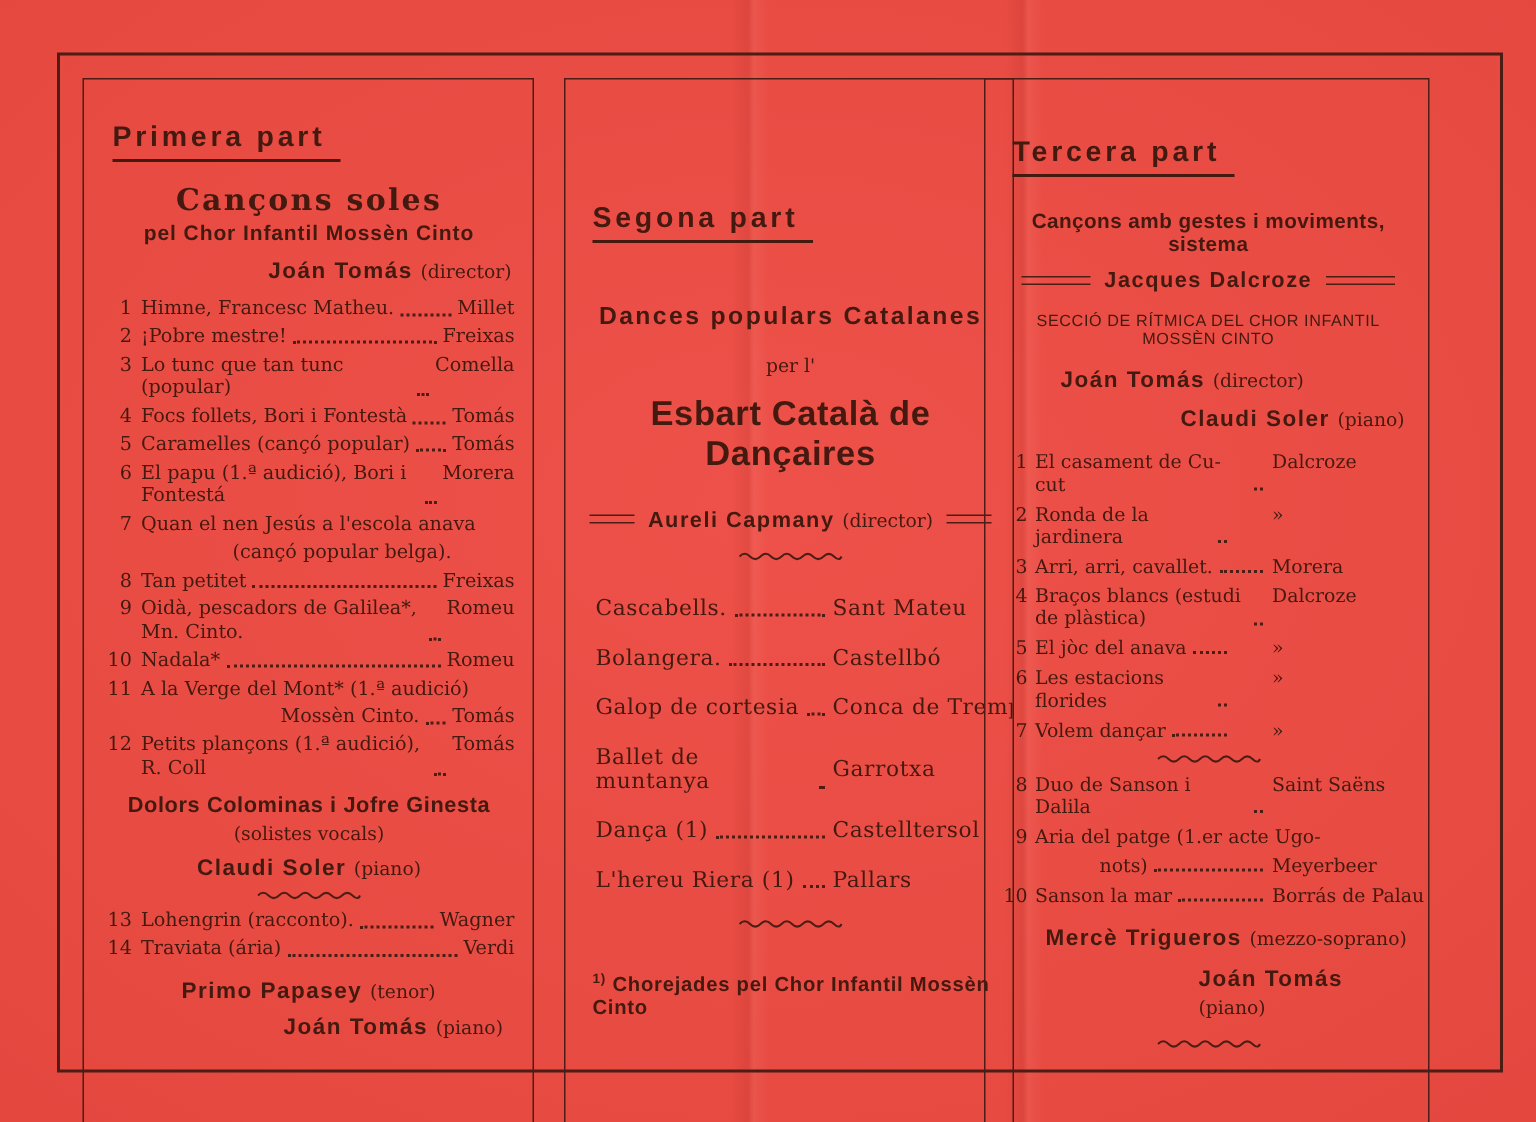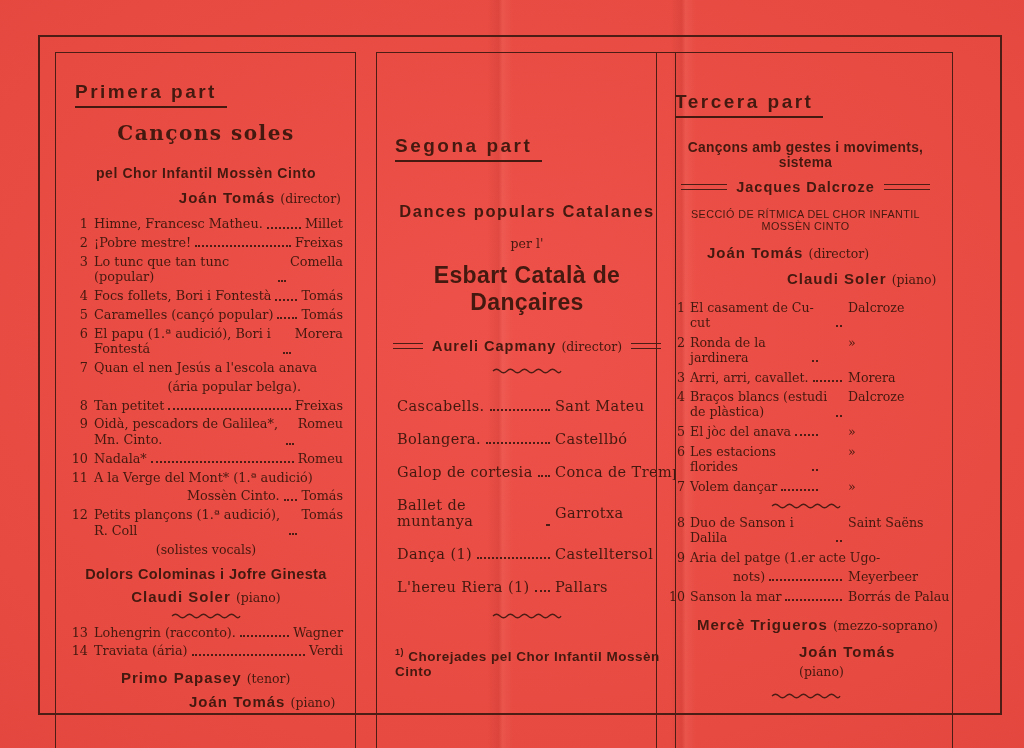--- a/index.html
+++ b/index.html
@@ -54,21 +54,21 @@
 <div class="photo">
   <div class="crease" style="left:487px"></div>
   <div class="crease" style="left:670px"></div>
   <div class="outer-frame"></div>
 
   <div class="col col-1">
     <div style="margin-left:6px;">
       <span class="part-header">Primera part</span>
     </div>
     <div class="centered" style="margin-top:13px;font-size:20px;font-weight:700;letter-spacing:1.5px;">Cançons soles</div>
-    <div class="centered sans-bold" style="margin-top:20px;font-size:14px;letter-spacing:.6px;">pel Chor Infantil Mossèn Cinto</div>
+    <div class="centered sans-bold" style="margin-top:2px;font-size:14px;letter-spacing:.6px;">pel Chor Infantil Mossèn Cinto</div>
     <div style="margin-top:7px;text-align:right;padding-right:2px;">
       <span class="name" style="font-size:15px;">Joán Tomás</span>
       <span class="role">(director)</span>
     </div>
 
     <div style="margin-top:9px;">
       <div class="row">
           <span class="num">1</span>
           <span>Himne, Francesc Matheu.</span>
           <span class="lead"></span>
@@ -102,21 +102,21 @@
           <span class="num">6</span>
           <span>El papu (1.ª audició), Bori i Fontestá</span>
           <span class="lead"></span>
           <span class="comp">Morera</span>
         </div>
       <div class="row">
           <span class="num">7</span>
           <span>Quan el nen Jesús a l'escola anava</span>
         </div>
       <div class="row" style="justify-content:flex-end;padding-right:42px;">
-          <span>(ária popular belga).</span>
+          <span>(cançó popular belga).</span>
         </div>
       <div class="row">
           <span class="num">8</span>
           <span>Tan petitet</span>
           <span class="lead"></span>
           <span class="comp">Freixas</span>
         </div>
       <div class="row">
           <span class="num">9</span>
           <span>Oidà, pescadors de Galilea*, Mn. Cinto.</span>
@@ -140,22 +140,22 @@
           <span class="comp">Tomás</span>
         </div>
       <div class="row">
           <span class="num">12</span>
           <span>Petits plançons (1.ª audició), R. Coll</span>
           <span class="lead"></span>
           <span class="comp">Tomás</span>
         </div>
     </div>
 
+    <div class="centered sans-bold" style="margin-top:9px;font-size:14.5px;letter-spacing:.4px;">Dolors Colominas i Jofre Ginesta</div>
     <div class="centered" style="margin-top:3px;font-size:12.5px;">(solistes vocals)</div>
-    <div class="centered sans-bold" style="margin-top:9px;font-size:14.5px;letter-spacing:.4px;">Dolors Colominas i Jofre Ginesta</div>
     <div class="centered" style="margin-top:5px;">
       <span class="name" style="font-size:15px;">Claudi Soler</span>
       <span class="role">(piano)</span>
     </div>
     <svg class="squig" width="70" height="7" viewBox="0 0 70 7">
         <path d="M1 4 Q4.5 .5 8 4 T15 4 T22 4 T29 4 T36 4 T43 4 T50 4 T57 4 T64 4 T69 4" fill="none" stroke="#4c1d14" stroke-width="1.3"></path>
       </svg>
 
     <div>
       <div class="row">

